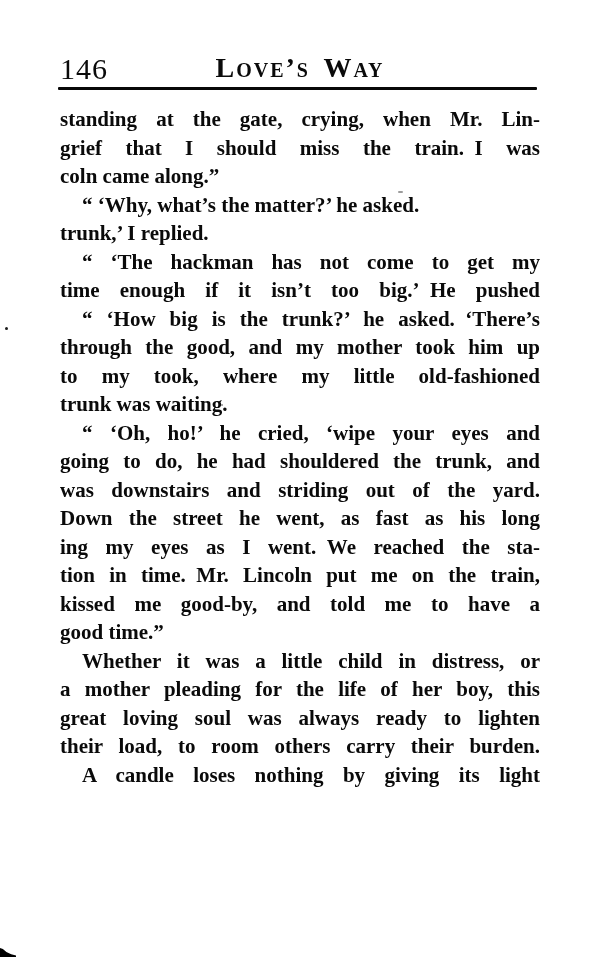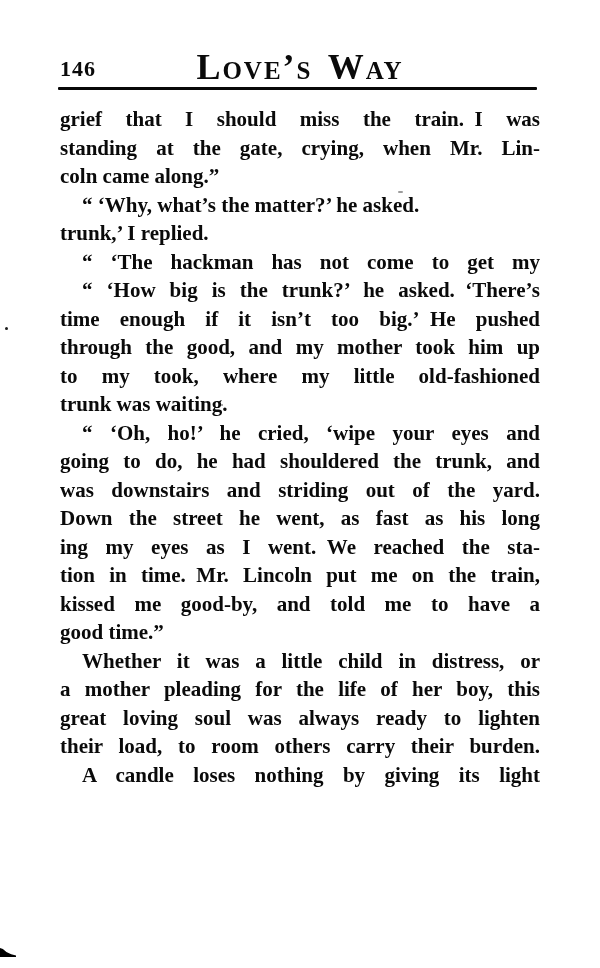--- a/index.html
+++ b/index.html
@@ -9,32 +9,32 @@
     height: 968px;
     background: #ffffff;
     overflow: hidden;
     font-family: "Liberation Serif", "DejaVu Serif", serif;
     color: #0a0a0a;
   }
   .header-number {
     position: absolute;
     left: 60px;
     top: 58px;
-    font-size: 22px;
+    font-size: 30px;
     line-height: 22px;
-    font-weight: 700;
+    font-weight: 400;
     letter-spacing: 1px;
   }
   .header-title {
     position: absolute;
     left: 60px;
     top: 54px;
     width: 480px;
     text-align: center;
-    font-size: 36px;
+    font-size: 28px;
     line-height: 27px;
     font-weight: 700;
     font-variant: small-caps;
     letter-spacing: 2px;
     word-spacing: 5px;
   }
   .rule {
     position: absolute;
     left: 58px;
     top: 87px;
@@ -85,37 +85,37 @@
 
 <div class="page">
 
   <div class="header-number">146</div>
   <div class="header-title">Love’s Way</div>
   <div class="rule"></div>
 
   <div class="body">
 
     <div class="para">
+      <div class="ln">standing at the gate, crying, when Mr. Lin-</div>
       <div class="ln">grief that I should miss the train. I was</div>
-      <div class="ln">standing at the gate, crying, when Mr. Lin-</div>
       <div class="ln end">coln came along.”</div>
     </div>
 
     <div class="para">
       <div class="ln end ind">“ ‘Why, what’s the matter?’ he asked.</div>
     </div>
 
     <div class="para">
       <div class="ln end">trunk,’ I replied.</div>
       <div class="ln ind">“ ‘The hackman has not come to get my</div>
     </div>
 
     <div class="para">
+      <div class="ln">time enough if it isn’t too big.’ He pushed</div>
       <div class="ln ind">“ ‘How big is the trunk?’ he asked. ‘There’s</div>
-      <div class="ln">time enough if it isn’t too big.’ He pushed</div>
       <div class="ln">through the good, and my mother took him up</div>
       <div class="ln">to my took, where my little old-fashioned</div>
       <div class="ln end">trunk was waiting.</div>
     </div>
 
     <div class="para">
       <div class="ln ind">“ ‘Oh, ho!’ he cried, ‘wipe your eyes and</div>
       <div class="ln">going to do, he had shouldered the trunk, and</div>
       <div class="ln">was downstairs and striding out of the yard.</div>
       <div class="ln">Down the street he went, as fast as his long</div>

